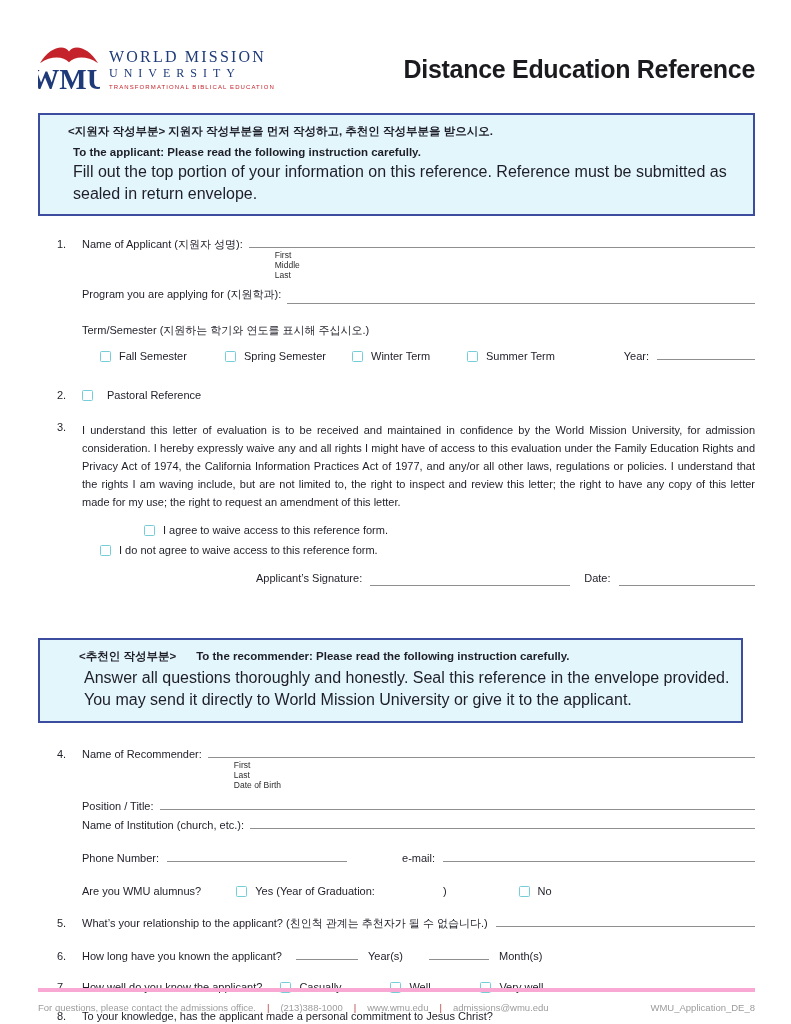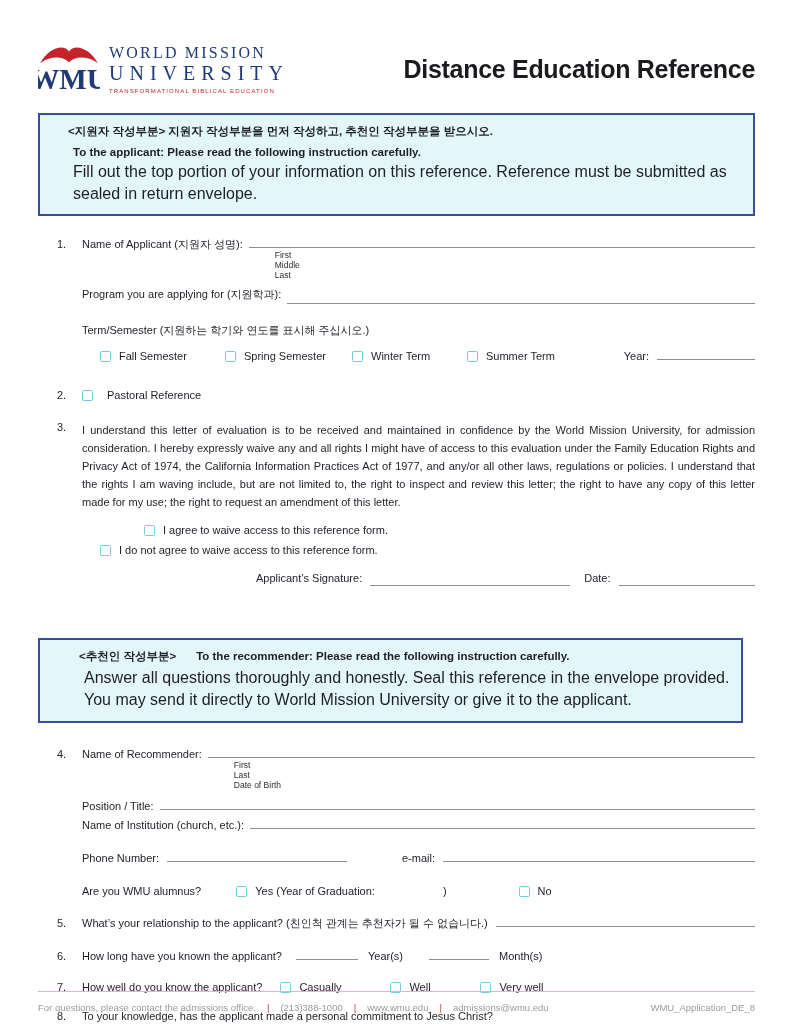--- a/index.html
+++ b/index.html
@@ -6,21 +6,21 @@
   html,body { background:#ffffff; }
   body {
     width:791px; height:1024px; position:relative; overflow:hidden;
     font-family:"Liberation Sans", sans-serif; font-size:11px; color:#1e1e28;
   }
   
   .header { display:flex; justify-content:space-between; align-items:center; padding:40px 36px 0 38px; }
   .logo { display:flex; align-items:center; gap:9px; }
   .logo-txt { display:flex; flex-direction:column; }
   .logo-l1 { font-family:"Liberation Serif", serif; color:#1e3a78; font-size:16px; letter-spacing:2.2px; white-space:nowrap; }
-  .logo-l2 { font-family:"Liberation Serif", serif; color:#1e3a78; font-size:20px; letter-spacing:6px; white-space:nowrap; }
+  .logo-l2 { font-family:"Liberation Serif", serif; color:#1e3a78; font-size:12px; letter-spacing:6px; white-space:nowrap; }
   .logo-tag { color:#c4232b; font-size:6px; letter-spacing:1.1px; margin-top:3px; white-space:nowrap; }
   .page-title { font-size:25px; font-weight:bold; color:#1b1b1f; letter-spacing:-0.3px; }
   
   .infobox { border:2px solid #3c4c9e; background:#e3f6fb; margin:15px 36px 0 38px; padding:9px 14px 10px 28px; }
   .ib-kline { font-weight:bold; font-size:11.5px; }
   .ib-title { font-weight:bold; font-size:11.5px; margin-top:7px; margin-left:5px; }
   .ib-body { font-size:16px; margin-top:3px; margin-left:5px; line-height:1.35; }
   .ib-row { display:flex; gap:20px; align-items:baseline; }
   
   .content { padding:0 36px 0 38px; }
@@ -31,21 +31,21 @@
   .fillcol { flex:1; display:flex; flex-direction:column; }
   .sublabels { display:flex; font-size:8.5px; color:#2d2d2d; margin-top:4px;flex-direction:column; }
   .sublabels span { flex:1; padding-left:26px; }
   .cb { display:inline-block; width:11px; height:11px; border:1.5px solid #76cdd6; border-radius:1.5px; background:#fcfeff; margin-right:8px; vertical-align:-2px; }
   .opt { white-space:nowrap; }
   .para { display:flex; margin-left:19px; }
   .para-text { flex:1; text-align:justify; line-height:1.64; }
   .sline { display:inline-block; border-bottom:1px solid #8f8f8f; height:10px; vertical-align:-2px; }
   .gapspace { display:inline-block; width:68px; }
   
-  .footer { position:absolute; left:38px; right:36px; bottom:11px; display:flex; justify-content:space-between; align-items:baseline; color:#9b9b9b; font-size:9.5px; border-top:1px solid #f9a8d4; padding-top:10px; }
+  .footer { position:absolute; left:38px; right:36px; bottom:11px; display:flex; justify-content:space-between; align-items:baseline; color:#9b9b9b; font-size:9.5px; border-top:4px solid #f9a8d4; padding-top:10px; }
   .pipe { color:#b5413f; margin:0 11px; }
 </style>
 </head>
 <body>
 
 <div class="header">
   <div class="logo">
     <svg width="62" height="58" viewBox="0 0 64 58">
       <path d="M2,23 C12,6 27,3 32,11 C37,3 52,6 62,23 C50,15 38,16 32,22 C26,16 14,15 2,23 Z" fill="#c4232b"></path>
       <path d="M29,14 L35,14 L32,20 Z" fill="#c4232b"></path>

